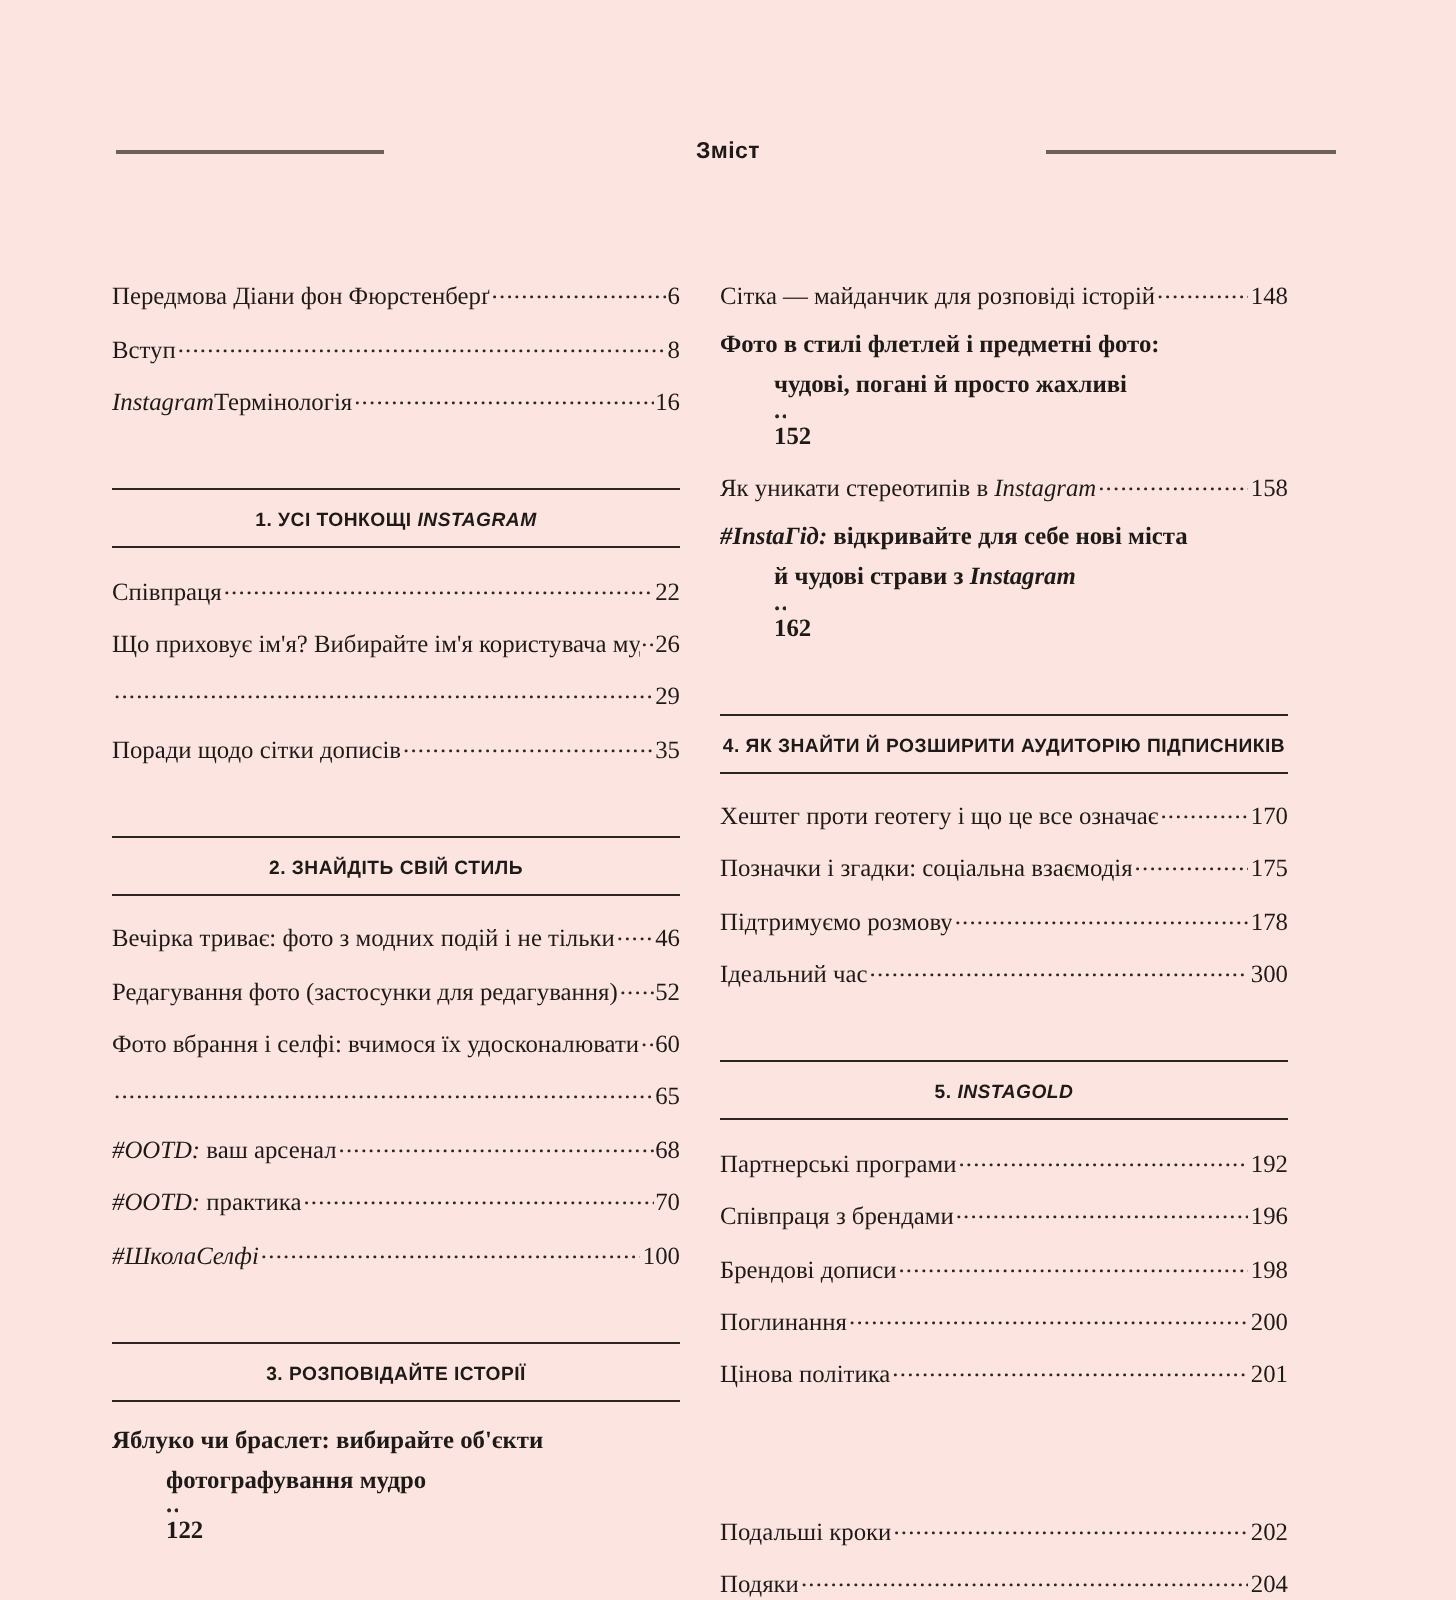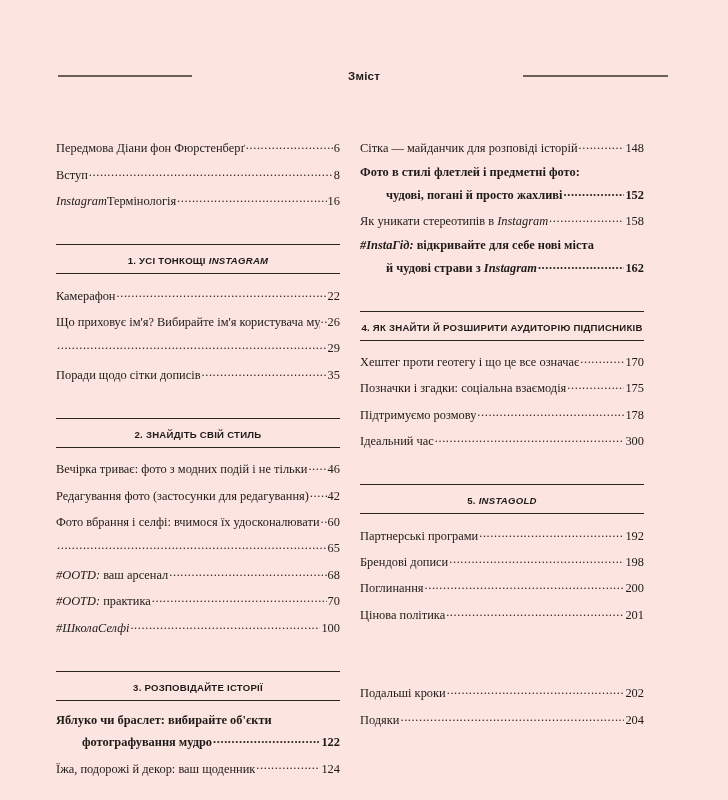--- a/index.html
+++ b/index.html
@@ -122,20 +122,21 @@
   }
   .entry.two-line .line1 {
     display: block;
     margin-bottom: 7px;
   }
   .entry.two-line .line2 {
     display: flex;
     align-items: baseline;
     padding-left: 26px;
     white-space: nowrap;
+    flex-direction: column;
   }
   .spacer-gap { height: 52px; }
 </style>
 </head>
 <body>
 
 <div class="page-header">
   <div class="header-rule left"></div>
   <div class="header-title">Зміст</div>
   <div class="header-rule right"></div>
@@ -157,21 +158,21 @@
         </div>
         <div class="entry">
           <span class="entry-title"><span class="ital">Instagram</span><span>Термінологія </span></span>
           <span class="leader"></span>
           <span class="entry-page">16</span>
         </div>
       </div>
     <div id="left-sections">
         <div class="section-head"><span class="section-head-label"><span>1. УСІ ТОНКОЩІ </span><span class="ital">INSTAGRAM</span></span></div>
         <div class="entry">
-          <span class="entry-title"><span>Камерафон</span></span>
+          <span class="entry-title"><span>Співпраця</span></span>
           <span class="leader"></span>
           <span class="entry-page">22</span>
         </div>
         <div class="entry">
           <span class="entry-title"><span>Що приховує ім'я? Вибирайте ім'я користувача мудро</span></span>
           <span class="leader"></span>
           <span class="entry-page">26</span>
         </div>
         <div class="entry">
           <span class="leader"></span>
@@ -184,21 +185,21 @@
         </div>
         <div class="section-head"><span class="section-head-label"><span>2. ЗНАЙДІТЬ СВІЙ СТИЛЬ</span></span></div>
         <div class="entry">
           <span class="entry-title"><span>Вечірка триває: фото з модних подій і не тільки</span></span>
           <span class="leader"></span>
           <span class="entry-page">46</span>
         </div>
         <div class="entry">
           <span class="entry-title"><span>Редагування фото (застосунки для редагування)</span></span>
           <span class="leader"></span>
-          <span class="entry-page">42</span>
+          <span class="entry-page">52</span>
         </div>
         <div class="entry">
           <span class="entry-title"><span>Фото вбрання і селфі: вчимося їх удосконалювати</span></span>
           <span class="leader"></span>
           <span class="entry-page">60</span>
         </div>
         <div class="entry">
           <span class="leader"></span>
           <span class="entry-page">65</span>
         </div>
@@ -219,25 +220,20 @@
         </div>
         <div class="section-head"><span class="section-head-label"><span>3. РОЗПОВІДАЙТЕ ІСТОРІЇ</span></span></div>
         <div class="entry two-line">
           <span class="line1"><span class="entry-title"><span>Яблуко чи браслет: вибирайте об'єкти</span></span></span>
           <span class="line2">
             <span class="entry-title"><span>фотографування мудро</span></span>
             <span class="leader"></span>
             <span class="entry-page">122</span>
           </span>
         </div>
-        <div class="entry">
-          <span class="entry-title"><span>Їжа, подорожі й декор: ваш щоденник</span></span>
-          <span class="leader"></span>
-          <span class="entry-page">124</span>
-        </div>
       </div>
   </div>
 
   <div class="col right">
     <div id="right-continued">
         <div class="entry">
           <span class="entry-title"><span>Сітка — майданчик для розповіді історій</span></span>
           <span class="leader"></span>
           <span class="entry-page">148</span>
         </div>
@@ -285,20 +281,25 @@
           <span class="leader"></span>
           <span class="entry-page">300</span>
         </div>
         <div class="section-head"><span class="section-head-label"><span>5. </span><span class="ital">INSTAGOLD</span></span></div>
         <div class="entry">
           <span class="entry-title"><span>Партнерські програми</span></span>
           <span class="leader"></span>
           <span class="entry-page">192</span>
         </div>
         <div class="entry">
+          <span class="entry-title"><span>Співпраця з брендами</span></span>
+          <span class="leader"></span>
+          <span class="entry-page">196</span>
+        </div>
+        <div class="entry">
           <span class="entry-title"><span>Брендові дописи</span></span>
           <span class="leader"></span>
           <span class="entry-page">198</span>
         </div>
         <div class="entry">
           <span class="entry-title"><span>Поглинання</span></span>
           <span class="leader"></span>
           <span class="entry-page">200</span>
         </div>
         <div class="entry">

